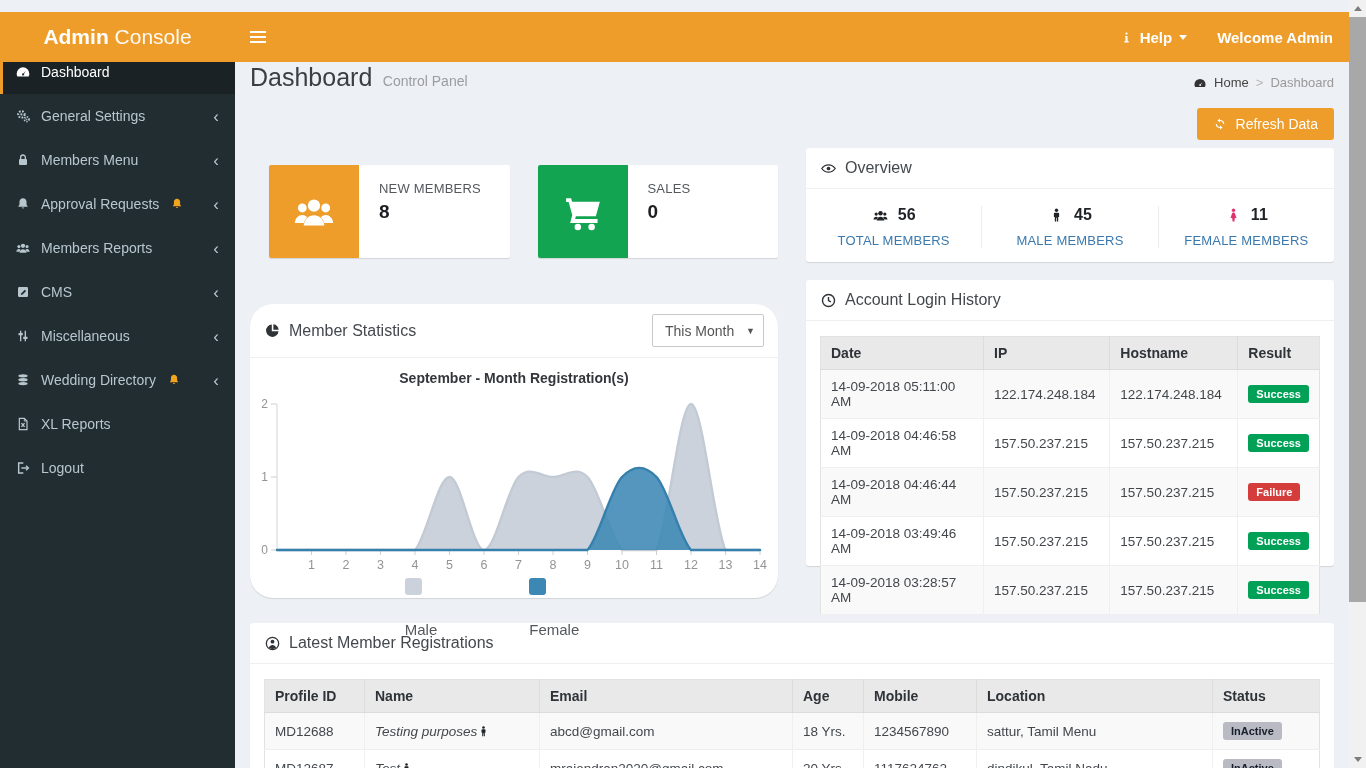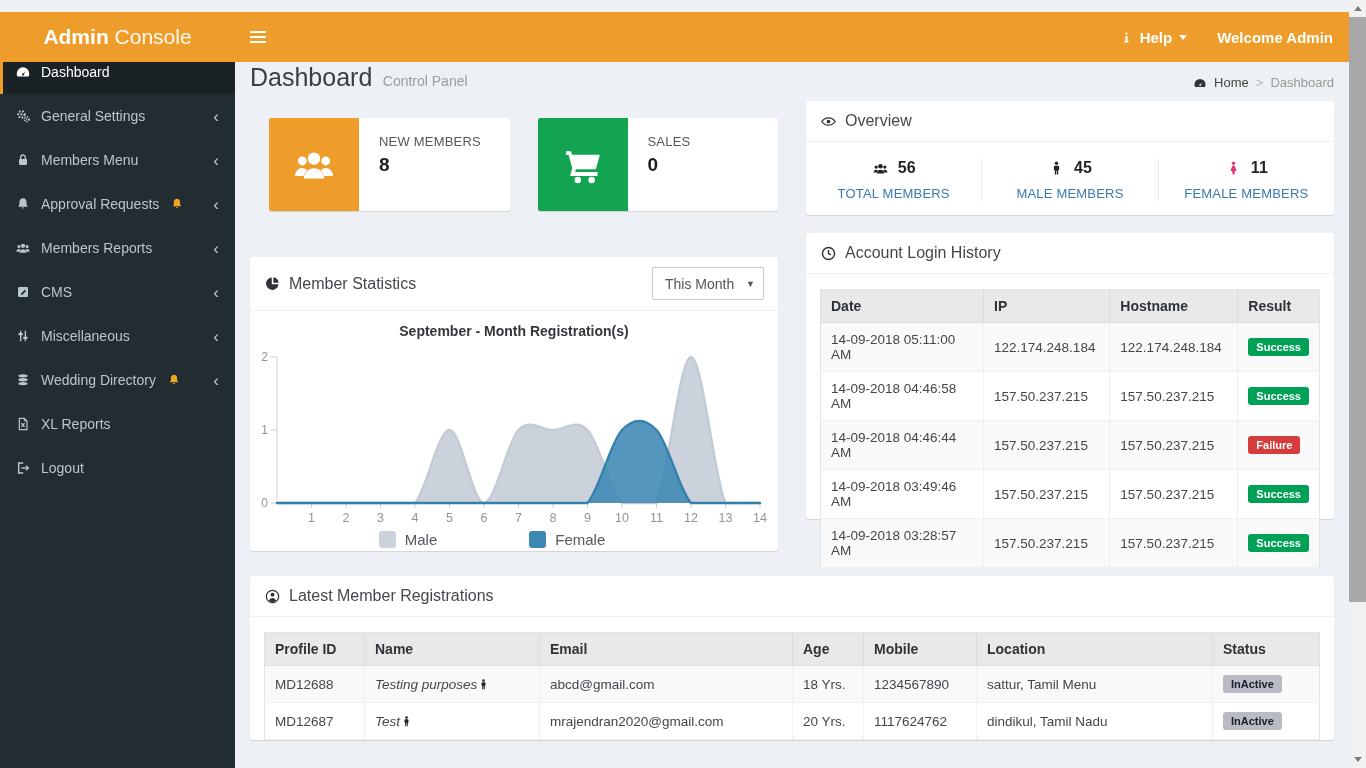--- a/index.html
+++ b/index.html
@@ -75,33 +75,33 @@
   
   .ov-body { display:flex; padding:17px 0 14px; }
   .ov-item { flex:1; text-align:center; border-right:1px solid #ececec; }
   .ov-item:last-child { border-right:none; }
   .ov-top { display:flex; align-items:center; justify-content:center; gap:9px; }
   .ov-top .svgi { width:17px; height:17px; color:#1f2226; }
   .ov-value { font-size:16px; font-weight:bold; color:#1f2226; }
   .ov-label { margin-top:9px; font-size:13px; color:#3b79ad; letter-spacing:.2px; }
 
   
-  .ms-panel { margin-top:46px; height:294px; }
+  .ms-panel { margin-top:46px; height:294px;border-radius:23px; }
   .ms-head .select-wrap { margin-left:auto; position:relative; }
   select.period { -webkit-appearance:none; appearance:none; width:112px; height:33px;
     border:1px solid #c6cacd; border-radius:2px; background:#fff; color:#555;
     font-size:14px; font-family:inherit; padding:0 24px 0 12px; cursor:pointer; }
   .select-wrap .sel-caret { position:absolute; right:9px; top:12px; font-size:9px;
     color:#555; pointer-events:none; }
   .chart-title { text-align:center; font-size:14px; font-weight:bold;
     color:#33363a; margin-top:12px; }
   .chart-svg { display:block; margin:2px auto 0; }
   .legend { display:flex; justify-content:center; gap:92px; margin-top:2px;
     transform:translateX(-22px); }
-  .legend-item { display:flex; align-items:flex-start; gap:9px; font-size:15px; color:#55595e; }
+  .legend-item { display:flex; align-items:flex-start; gap:26px; font-size:15px; color:#55595e;flex-direction:column; }
   .legend-swatch { width:17px; height:17px; border-radius:3px; }
 
   
   .alh-panel { margin-top:18px; height:286px; }
   table.grid { border-collapse:collapse; margin:15px 14px 0; width:calc(100% - 28px);
     font-size:13.5px; border:1px solid #e2e2e2; }
   table.grid th { background:#e9e9e9; text-align:left; font-size:14px; color:#2f3338;
     padding:8px 10px; border:1px solid #dcdcdc; border-top:none; }
   table.grid th:first-child { border-left:none; } table.grid th:last-child { border-right:none; }
   table.grid td { padding:9px 10px; color:#43474c; border:1px solid #efefef;
@@ -295,20 +295,31 @@
           <svg viewBox="0 0 24 24">
             <path fill="currentColor" d="M12 5a9.5 9.5 0 0 0-9.5 9.5c0 1.6.4 3.1 1.1 4.4h16.8a9.4 9.4 0 0 0 1.1-4.4A9.5 9.5 0 0 0 12 5zm0 9a1.6 1.6 0 0 1 .5.1l3.6-3.5-2.5 4.2A1.6 1.6 0 1 1 12 14z"></path>
           </svg>
         </span>
       <span>Home</span>
       <span class="sep">&gt;</span>
       <span class="current">Dashboard</span>
     </div>
   </div>
 
+  <div class="refresh-row">
+    <button class="btn-refresh">
+      <span class="svgi">
+          <svg viewBox="0 0 24 24" fill="currentColor">
+            <path d="M12 5.2V2.4L7.6 6l4.4 3.6V6.8a5.2 5.2 0 0 1 5.2 5.2h2.2A7.4 7.4 0 0 0 12 5.2z"></path>
+            <path d="M12 18.8v2.8l4.4-3.6-4.4-3.6v2.8A5.2 5.2 0 0 1 6.8 12H4.6a7.4 7.4 0 0 0 7.4 6.8z"></path>
+          </svg>
+        </span>
+      <span>Refresh Data</span>
+    </button>
+  </div>
 
   <div class="columns">
 
     <div class="col">
       <div class="stats-row" id="stats-row">
           <div class="stat-box">
             <div class="stat-icon" style="background: rgb(238, 157, 43);">
               <span class="svgi ">
                 <svg viewBox="0 0 24 24" fill="currentColor">
                   <circle cx="5.9" cy="9.9" r="2.3"></circle>

